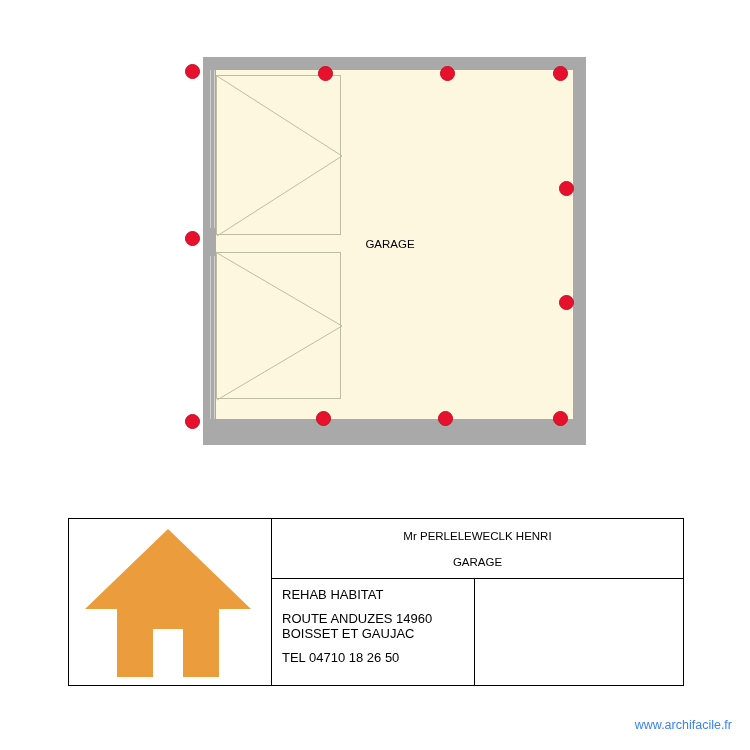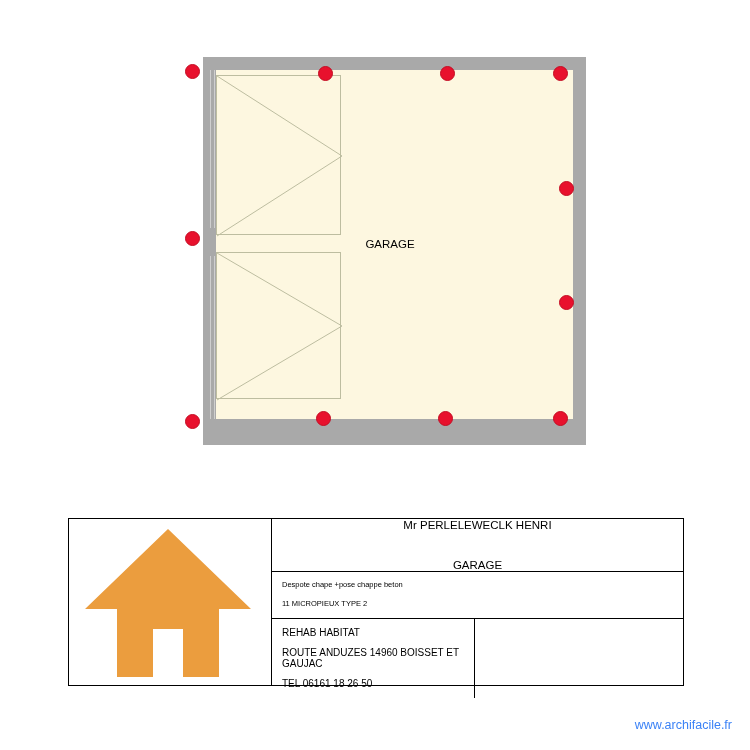--- a/index.html
+++ b/index.html
@@ -134,21 +134,21 @@
   }
 
   .cell-client {
     height: 60px;
     border-bottom: 1px solid #000;
     box-sizing: border-box;
     display: flex;
     flex-direction: column;
     align-items: center;
     justify-content: center;
-    gap: 28px;
+    gap: 14px;
   }
   .cell-client div { font-size: 11.5px; color: #000; }
 
   .cell-desc {
     height: 50px;
     border-bottom: 1px solid #000;
     box-sizing: border-box;
     padding: 8px 0 0 10px;
   }
   .cell-desc div {
@@ -162,21 +162,21 @@
     display: flex;
     box-sizing: border-box;
   }
   .cell-company {
     width: 203px;
     border-right: 1px solid #000;
     box-sizing: border-box;
     padding: 8px 0 0 10px;
   }
   .cell-company div {
-    font-size: 10px;
+    font-size: 13px;
     color: #000;
     margin-bottom: 9px;
   }
   .cell-empty { flex: 1; }
 
   
   #footer {
     position: absolute;
     right: 18px;
     bottom: 18px;
@@ -232,30 +232,26 @@
     </svg>
   </div>
 
   <div id="right-cells">
 
     <div class="cell-client">
       <div>Mr PERLELEWECLK HENRI</div>
       <div>GARAGE</div>
     </div>
 
-    <div class="cell-desc">
-      <div>Despote chape +pose chappe beton</div>
-      <div>11 MICROPIEUX TYPE 2</div>
-    </div>
 
     <div class="cell-bottom">
       <div class="cell-company">
         <div>REHAB HABITAT</div>
         <div>ROUTE ANDUZES 14960 BOISSET ET GAUJAC</div>
-        <div>TEL 06161 18 26 50</div>
+        <div>TEL 04710 18 26 50</div>
       </div>
       <div class="cell-empty"></div>
     </div>
 
   </div>
 </div>
 
 <div id="footer">www.archifacile.fr</div>
 
 </body></html>

